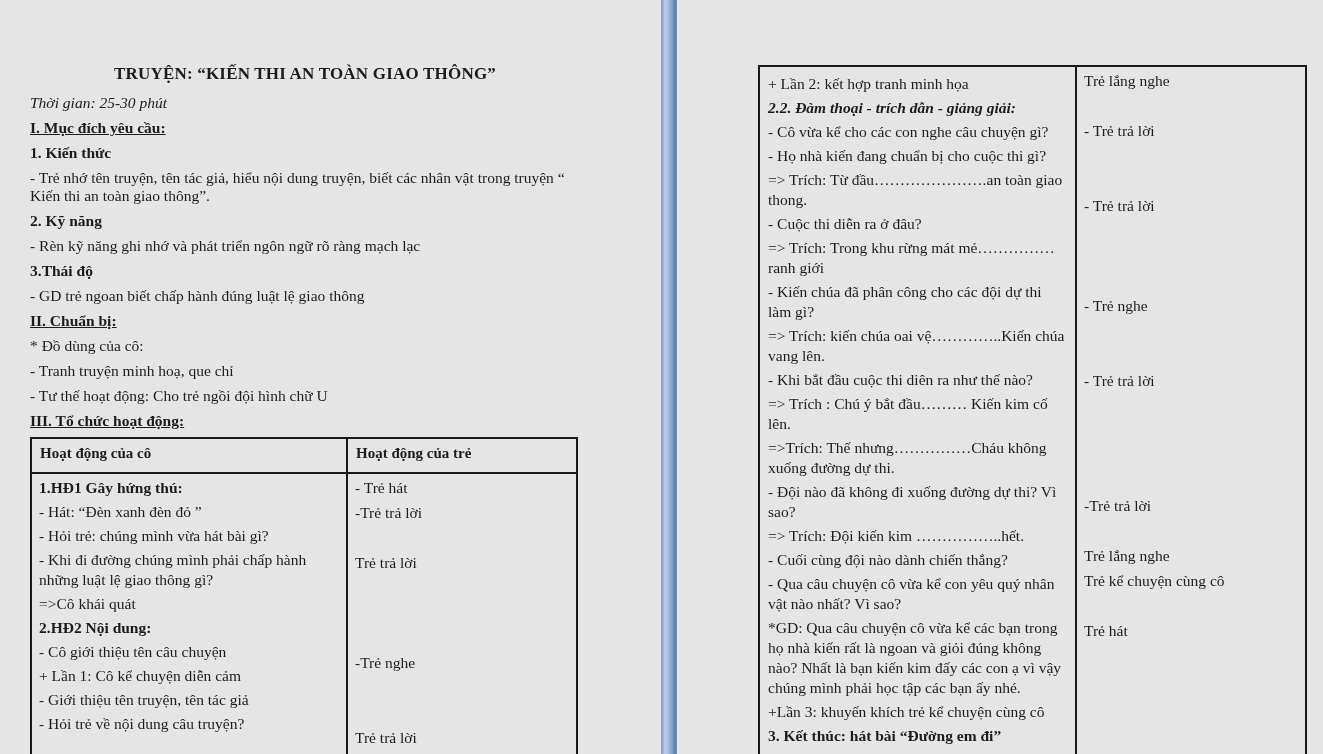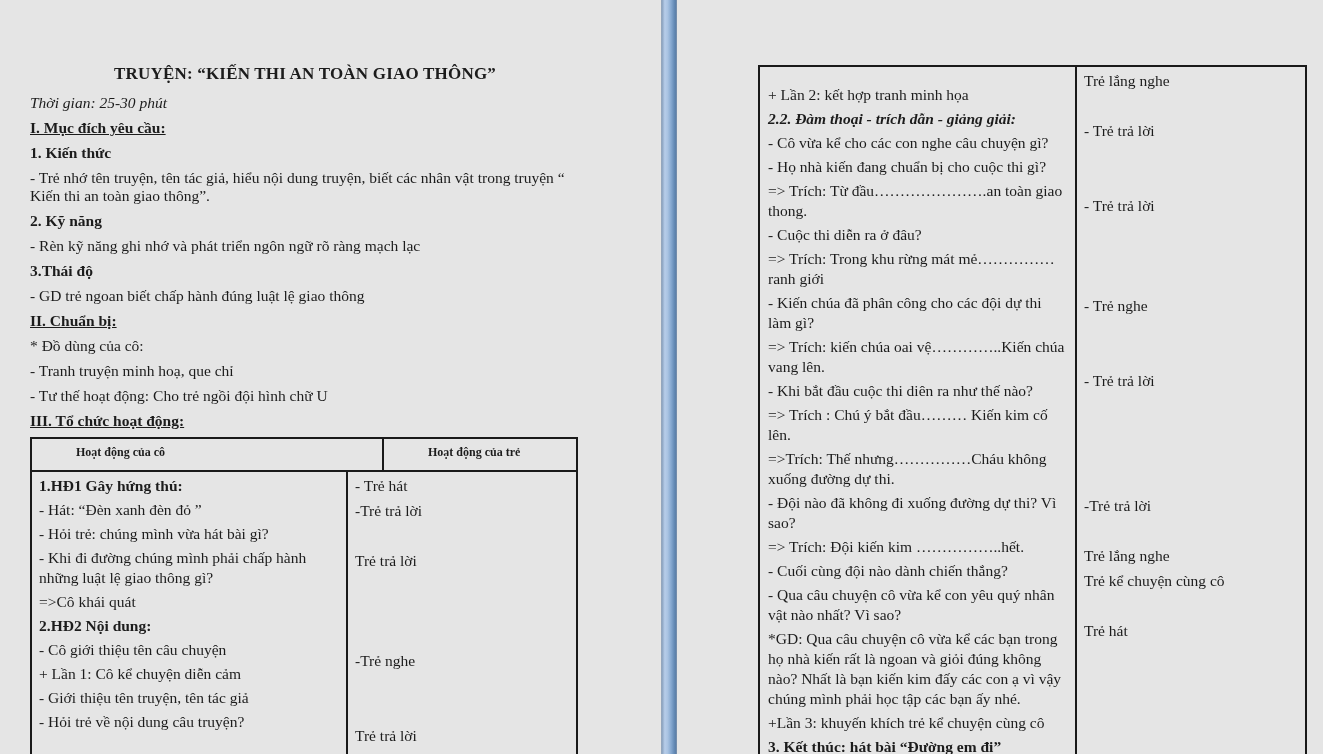--- a/index.html
+++ b/index.html
@@ -38,23 +38,22 @@
   p.bu { font-weight: bold; text-decoration: underline; }
   
   .tbl {
     border: 2px solid #1a1a1a;
     border-bottom: none;
     width: 548px;
   }
   .tbl-header { display: flex; border-bottom: 2px solid #1a1a1a; }
   .tbl-header .hcell {
     font-weight: bold;
-    font-size: 12px;
+    font-size: 15px;
     padding: 6px 8px 10px 8px;
-    margin-left: 36px;
   }
   .tbl-body { display: flex; }
   .cell-left  { width: 316px; border-right: 2px solid #1a1a1a; padding: 4px 7px; }
   .cell-right { flex: 1; padding: 4px 7px; }
   .tbl-header .hcell.left  { width: 316px; border-right: 2px solid #1a1a1a; }
   .tbl-header .hcell.right { flex: 1; }
   .cell-left p, .cell-right p {
     font-size: 15.5px;
     line-height: 20px;
     margin: 0 0 4px 0;
@@ -76,21 +75,21 @@
     position: absolute;
     left: 758px; top: 65px;
     width: 549px; height: 689px;
   }
   .tbl-right {
     width: 549px; height: 689px;
     border: 2px solid #1a1a1a;
     border-bottom: none;
   }
   .tbl-right .tbl-body { height: 100%; }
-  .tbl-right .cell-left { width: 317px; padding: 18px 8px; }
+  .tbl-right .cell-left { width: 317px; padding: 7px 8px; }
 </style>
 </head>
 <body>
 
 <div class="viewer">
 
   <section class="page-left">
     <h1 class="doc-title">TRUYỆN: “KIẾN THI AN TOÀN GIAO THÔNG”</h1>
 
     <div class="intro">

